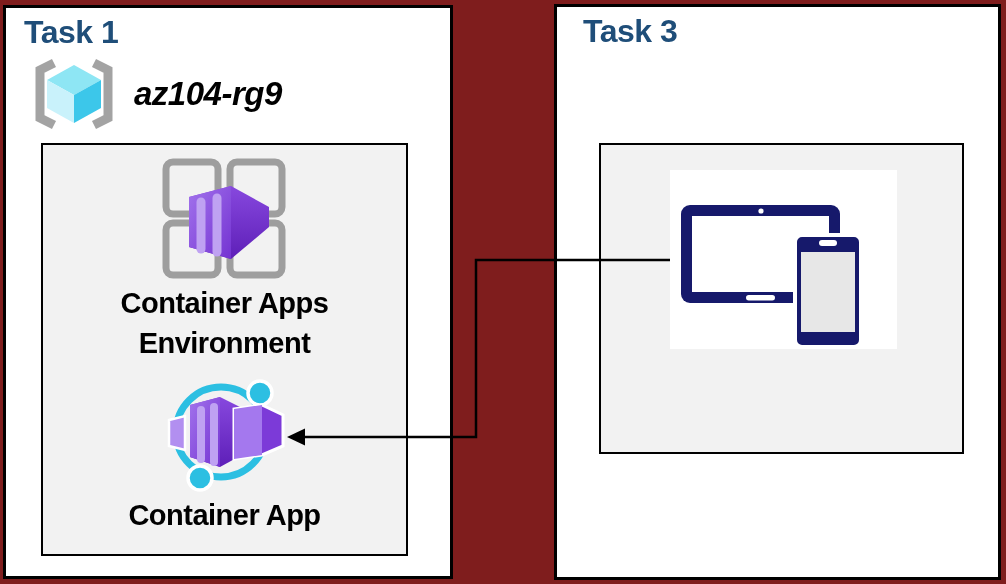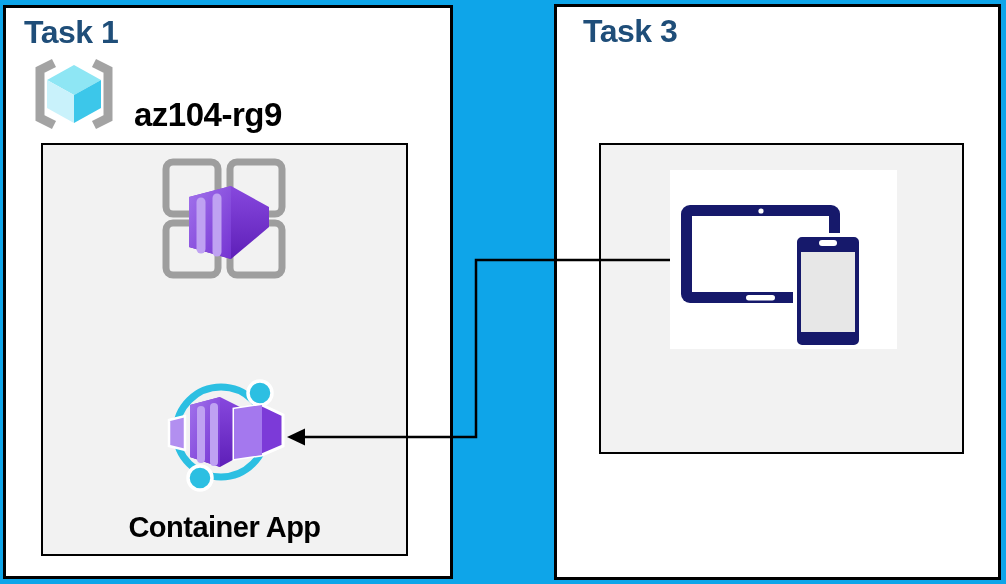--- a/index.html
+++ b/index.html
@@ -1,45 +1,45 @@
 <!DOCTYPE html>
 <html style="--title_blue: #1f4e79; --panel_gray: #f2f2f2; --border_black: #000000; --container_purple: #8a52e3; --container_purple_dark: #6b2acd; --container_purple_light: #bfa2f2; --cyan_accent: #2cbfe2; --cube_cyan_top: #8ee6f4; --cube_cyan_left: #c9f2fb; --cube_cyan_right: #3cc7ea; --bracket_gray: #a3a3a3; --grid_gray: #9e9e9e; --device_navy: #16196b; --screen_gray: #e7e7e7;"><head>
 <meta charset="utf-8">
 <style>
   html,body{margin:0;padding:0;background:#ffffff;}
   .canvas{
-    position:relative;width:1006px;height:584px;background:#0ea5e9;
+    position:relative;width:1006px;height:584px;background:#7f1d1d;
     font-family:"Liberation Sans", sans-serif;overflow:hidden;
   }
   .task-box{
     position:absolute;background:#ffffff;border:3px solid var(--border_black,#000);
     box-sizing:border-box;
   }
   .task1{left:3px;top:5px;width:450px;height:574px;}
   .task2{left:554px;top:4px;width:447px;height:576px;}
   .task-title{
     position:absolute;font-size:32px;font-weight:bold;color:var(--title_blue,#1f4e79);
     white-space:nowrap;letter-spacing:-0.5px;
   }
   .task1 .task-title{left:18px;top:6px;}
   .task2 .task-title{left:26px;top:6px;}
-  .rg-row{position:absolute;left:24px;top:46px;display:flex;align-items:flex-end;}
+  .rg-row{position:absolute;left:24px;top:46px;display:flex;align-items:center;font-style:italic;}
   .rg-name{font-size:33px;font-weight:bold;color:#000;margin-left:16px;letter-spacing:-0.5px;}
   .inner-box{
     position:absolute;background:var(--panel_gray,#f2f2f2);
     border:2px solid var(--border_black,#000);box-sizing:border-box;
   }
   .env-box{left:35px;top:135px;width:367px;height:413px;}
   .test-box{left:42px;top:136px;width:365px;height:311px;}
   .diagram-label{
     position:absolute;left:0;width:100%;text-align:center;font-size:29px;
     font-weight:bold;color:#000;line-height:1.38;letter-spacing:-0.5px;
   }
   .env-label{top:138px;}
-  .app-label{top:350px;margin-top:12px;}
+  .app-label{top:350px;}
   .test-label{top:226px;}
   .env-icon{position:absolute;left:116px;top:12px;}
   .app-icon{position:absolute;left:120px;top:229px;}
   .icon-tile{position:absolute;left:69px;top:25px;width:227px;height:179px;background:#ffffff;}
   .device-svg{position:absolute;left:0;top:0;}
   .overlay{position:absolute;left:0;top:0;pointer-events:none;}
 </style>
 </head>
 <body>
 
@@ -79,20 +79,24 @@
           <rect x="71" y="66" width="52" height="52" rx="7"></rect>
         </g>
         <g>
           <polygon points="30,40 72,29 110,50 110,70 72,102 30,90" fill="url(#gpSide)"></polygon>
           <polygon points="30,40 72,29 72,102 30,90" fill="url(#gpFront)"></polygon>
           <line x1="42" y1="45" x2="42" y2="92" stroke="var(--container_purple_light,#bfa2f2)" stroke-width="9" stroke-linecap="round"></line>
           <line x1="58" y1="41" x2="58" y2="95" stroke="var(--container_purple_light,#bfa2f2)" stroke-width="9" stroke-linecap="round"></line>
         </g>
       </svg>
 
+      <div class="diagram-label env-label">
+        <div>Container Apps</div>
+        <div>Environment</div>
+      </div>
 
       <svg class="app-icon" width="122" height="120" viewBox="0 0 122 120">
         <circle cx="58" cy="58" r="45" fill="none" stroke="var(--cyan_accent,#2cbfe2)" stroke-width="7"></circle>
         <g>
           <circle cx="97" cy="19" r="12" fill="var(--cyan_accent,#2cbfe2)" stroke="#ffffff" stroke-width="3.5"></circle>
           <circle cx="37" cy="104" r="12" fill="var(--cyan_accent,#2cbfe2)" stroke="#ffffff" stroke-width="3.5"></circle>
         </g>
         <g>
           <polygon points="6,46 22,42 22,76 6,72" fill="#b28ff0" stroke="#ffffff" stroke-width="2.5"></polygon>
         </g>

